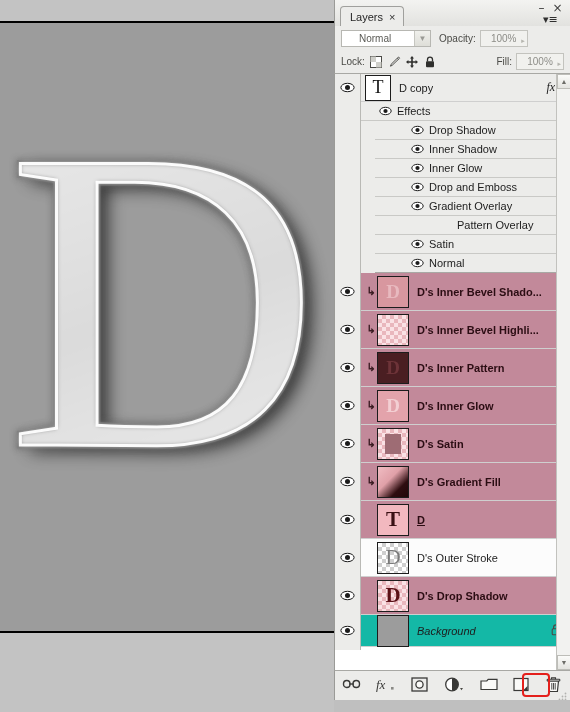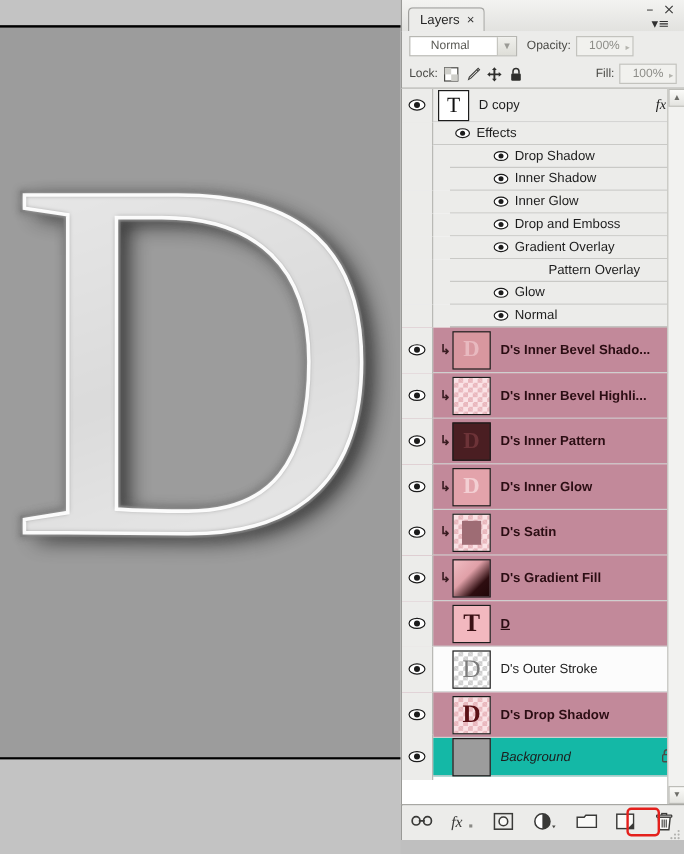--- a/index.html
+++ b/index.html
@@ -414,21 +414,21 @@
         </div>
       </div>
 
       <div class="effrow">
         <div class="gut"></div>
         <div class="eff-line" style="padding-left:36px;margin-left:14px;">
           <svg class="eye-s" viewBox="0 0 13 10">
             <ellipse cx="6.5" cy="5" rx="5.7" ry="3.7" fill="#fff" stroke="#1c1c1c" stroke-width="1"></ellipse>
               <circle cx="6.5" cy="5" r="2.1" fill="#1c1c1c"></circle>
           </svg>
-          <span>Glow</span>
+          <span>Satin</span>
         </div>
       </div>
 
       <div class="effrow">
         <div class="gut"></div>
         <div class="eff-line" style="padding-left:36px;margin-left:14px;border-bottom:1px solid #a8a8a4;">
           <svg class="eye-s" viewBox="0 0 13 10">
             <ellipse cx="6.5" cy="5" rx="5.7" ry="3.7" fill="#fff" stroke="#1c1c1c" stroke-width="1"></ellipse>
               <circle cx="6.5" cy="5" r="2.1" fill="#1c1c1c"></circle>
           </svg>

